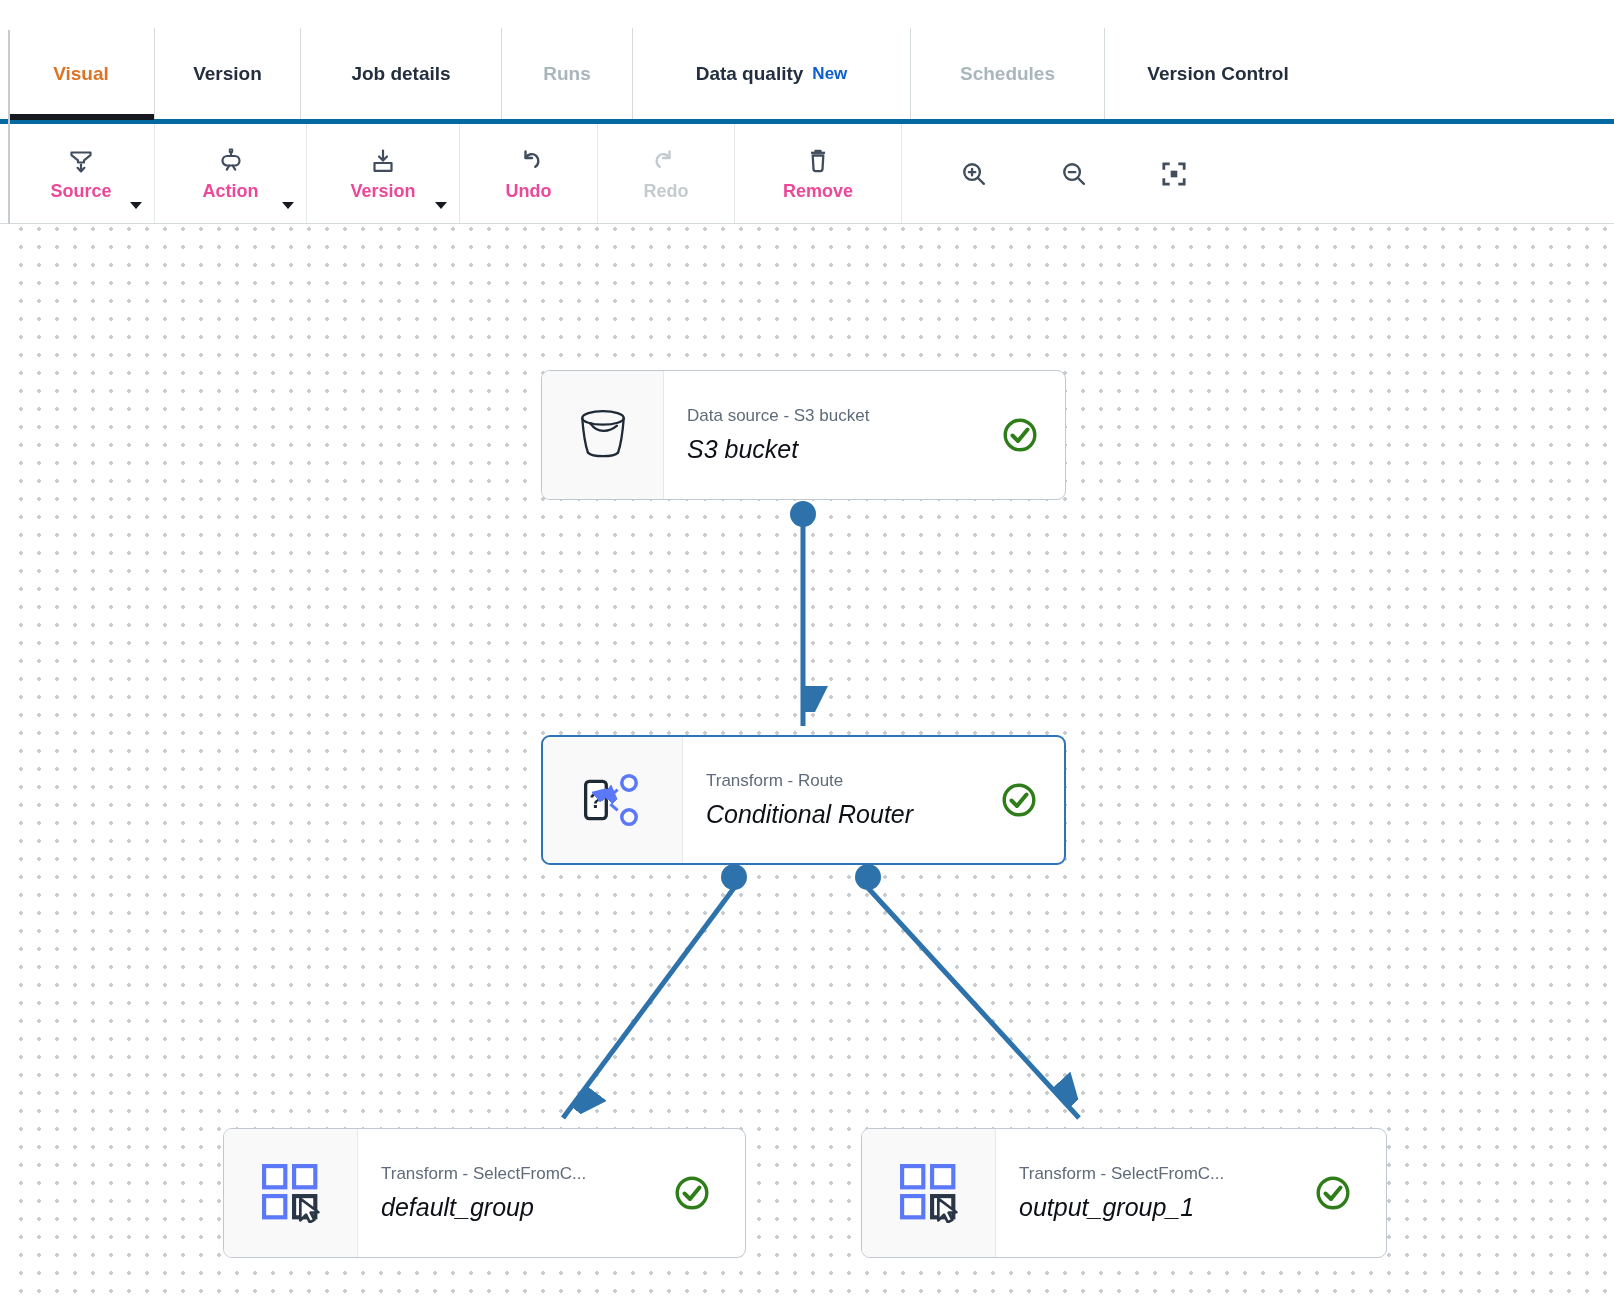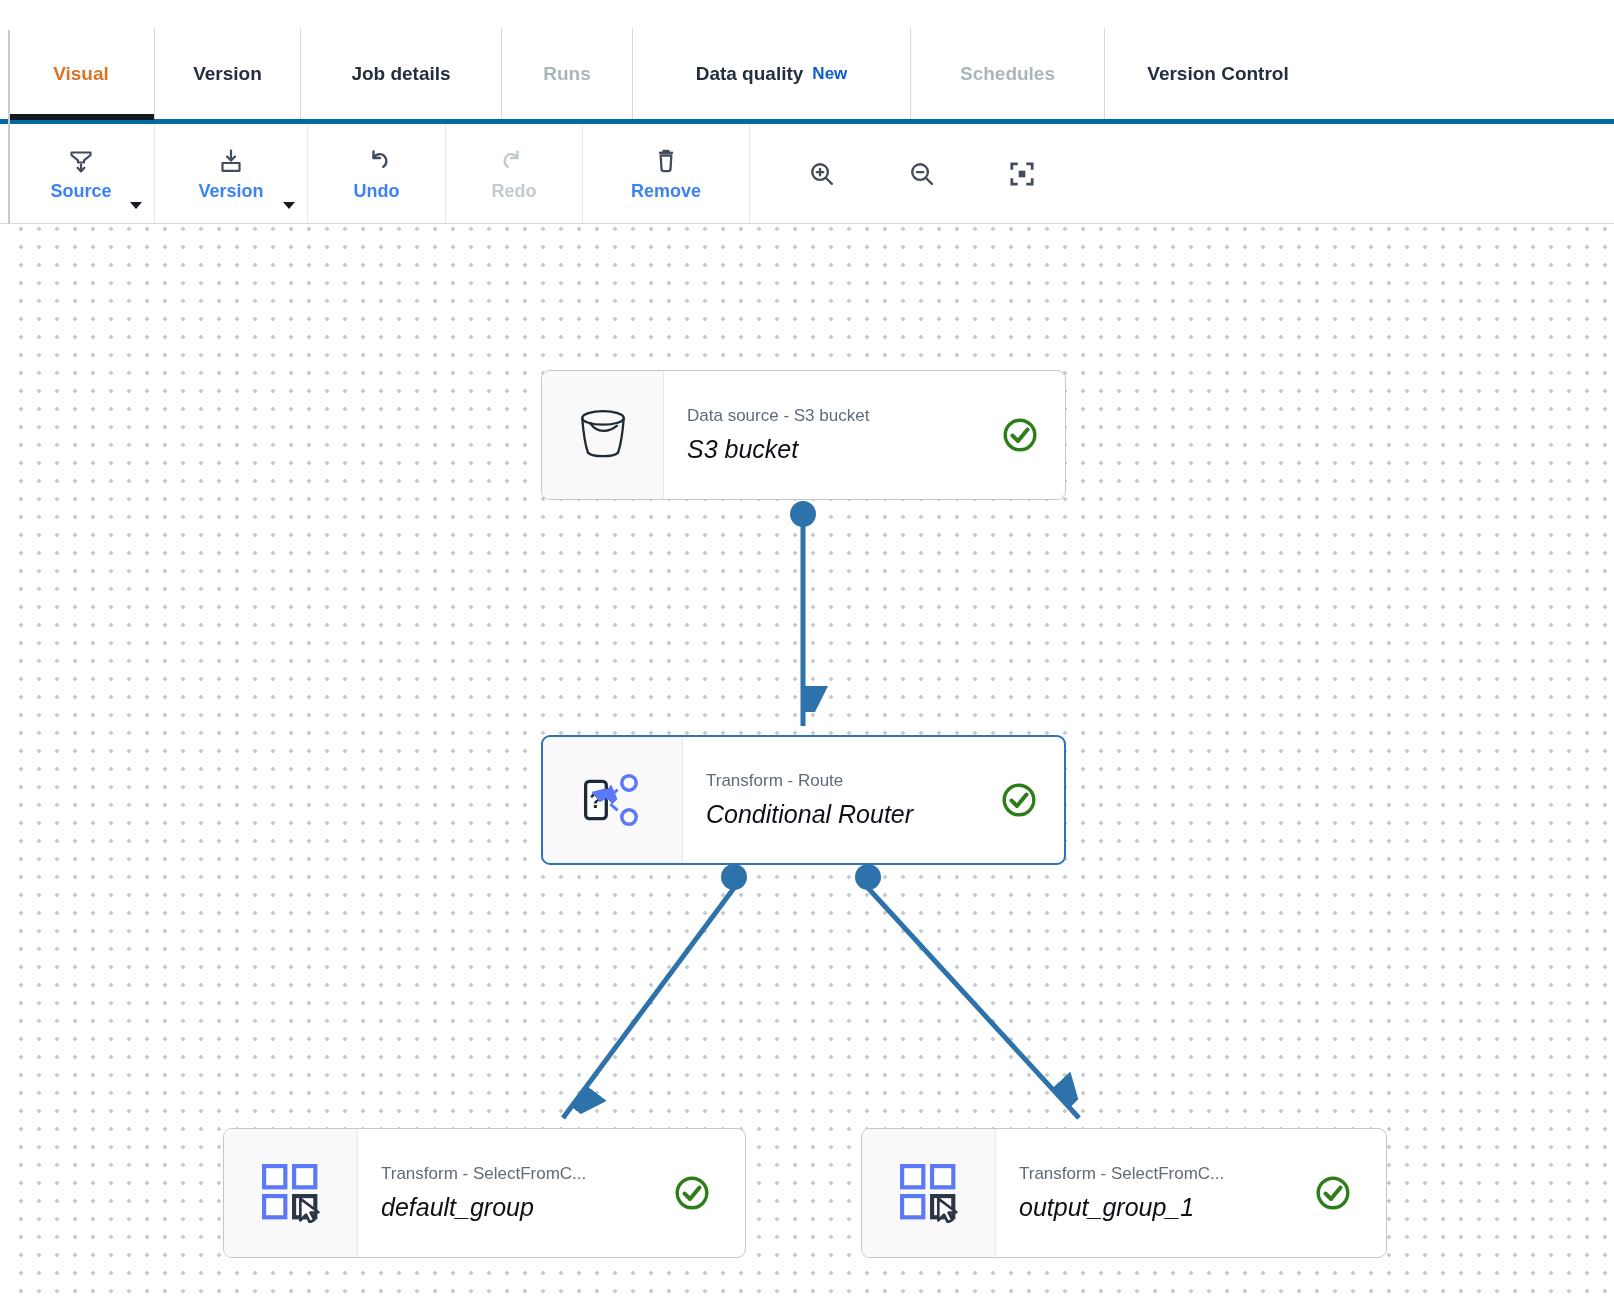--- a/index.html
+++ b/index.html
@@ -22,21 +22,21 @@
   .tab.disabled { color:#a9b7bd; }
   .badge-new { font-size:17px; font-weight:bold; color:#0d5fd0; }
 
   
   .toolbar { display:flex; align-items:stretch; height:100px; padding-left:8px;
              border-bottom:1px solid #d5dbdb; background:#fff; }
   .tb { position:relative; display:flex; flex-direction:column; align-items:center;
         justify-content:center; gap:6px; background:#fff; border:none;
         border-right:1px solid #e6e9eb; cursor:pointer;
         font-family:"Liberation Sans", sans-serif; }
-  .tb-label { font-size:18px; font-weight:bold; color:#3b82f6; }
+  .tb-label { font-size:18px; font-weight:bold; color:#ec4899; }
   .tb.disabled .tb-label { color:#c3cbce; }
   .tb-iconbox { height:30px; display:flex; align-items:flex-end; }
   .caret { position:absolute; right:12px; bottom:14px; width:0; height:0;
            border-left:6px solid transparent; border-right:6px solid transparent;
            border-top:7px solid #16191f; }
   .tbi { display:flex; align-items:center; justify-content:center; width:100px;
          background:#fff; border:none; cursor:pointer; }
 
   
   .canvas { position:relative; width:1614px; height:1101px; background:#fff;
@@ -93,20 +93,32 @@
         <svg width="28" height="28" viewBox="0 0 28 28" fill="none" stroke="#414d5c" stroke-width="2.2" stroke-linejoin="round">
           <path d="M4.5 5.5 h19 v2.6 l-6.5 5.2 v2.2 h-6 v-2.2 L4.5 8.1 Z"></path>
           <path d="M14 17.5 v6.5" stroke-linecap="round"></path>
           <path d="M10.6 20.8 L14 24.4 L17.4 20.8" stroke-linecap="round" fill="none"></path>
         </svg>
       </span>
       <span class="tb-label">Source</span>
       <span class="caret"></span>
     </button>
 
+    <button class="tb" style="width:152px">
+      <span class="tb-iconbox">
+        <svg width="28" height="28" viewBox="0 0 28 28" fill="none" stroke="#414d5c" stroke-width="2.2" stroke-linejoin="round">
+          <rect x="12.7" y="2.4" width="2.6" height="2.6" stroke-width="1.8"></rect>
+          <path d="M14 5.2 V9"></path>
+          <rect x="5.5" y="9" width="17" height="9.5" rx="4.7"></rect>
+          <path d="M12.2 18.7 L9.8 22.6 M15.8 18.7 L18.2 22.6" stroke-linecap="round"></path>
+        </svg>
+      </span>
+      <span class="tb-label">Action</span>
+      <span class="caret"></span>
+    </button>
 
     <button class="tb" style="width:153px">
       <span class="tb-iconbox">
         <svg width="28" height="28" viewBox="0 0 28 28" fill="none" stroke="#414d5c" stroke-width="2.2" stroke-linejoin="round">
           <path d="M14 3.5 V13" stroke-linecap="round"></path>
           <path d="M10 9.5 L14 13.6 L18 9.5" stroke-linecap="round"></path>
           <rect x="5.5" y="16" width="17" height="7.8"></rect>
         </svg>
       </span>
       <span class="tb-label">Version</span>

